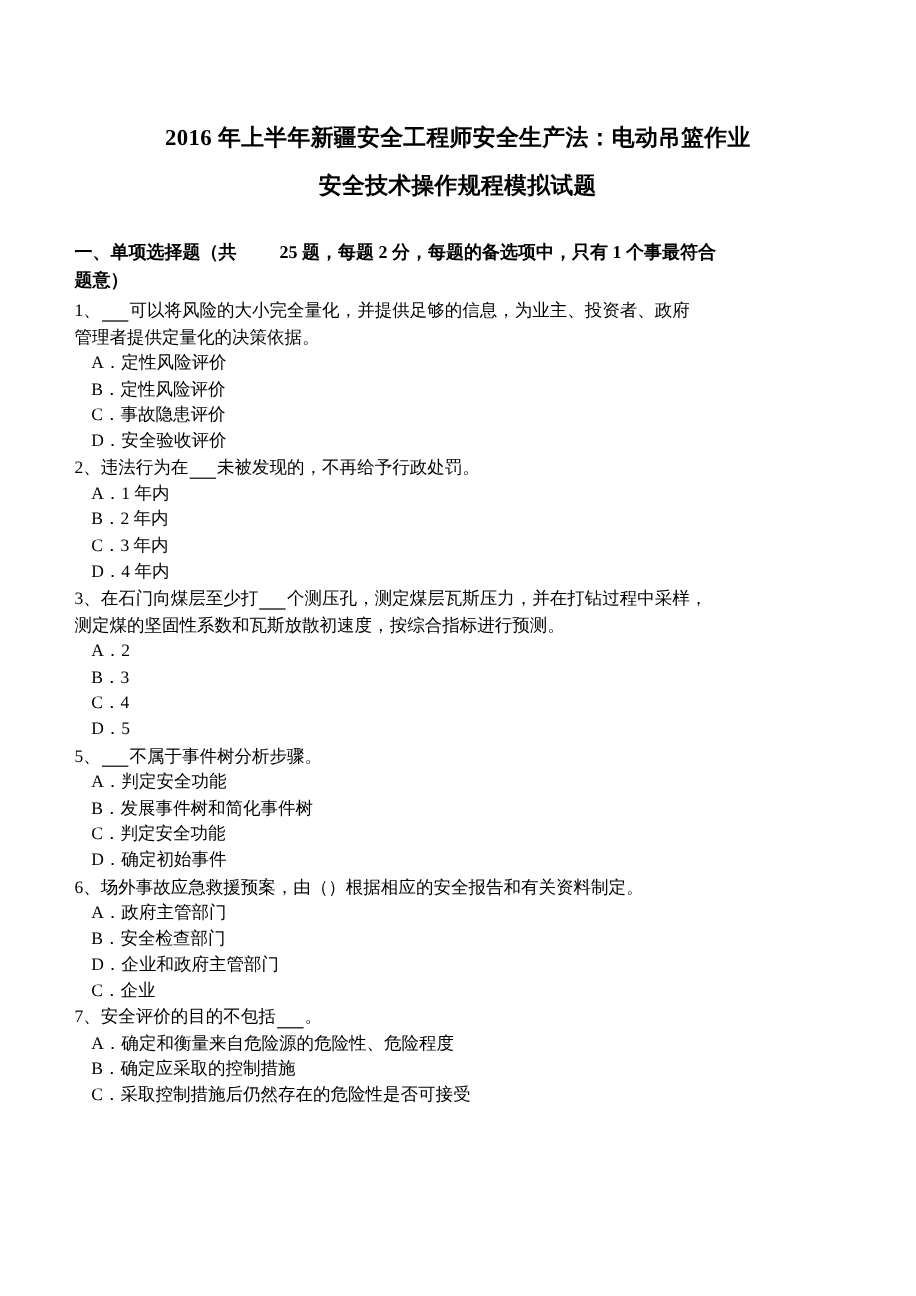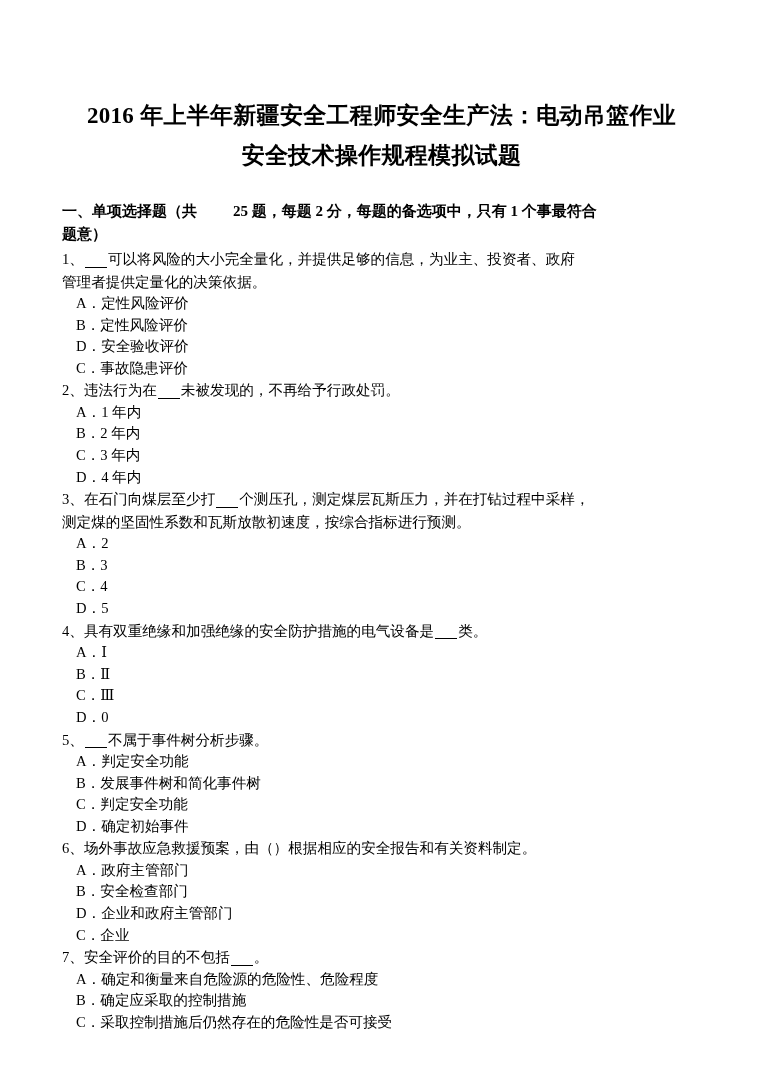--- a/index.html
+++ b/index.html
@@ -16,21 +16,21 @@
   .page {
     width: 763px;
     min-height: 1080px;
     box-sizing: border-box;
     padding: 96px 62px 40px 62px;
     background: #ffffff;
   }
   .doc-title {
     font-family: "Liberation Serif", "DejaVu Serif", serif;
     font-weight: bold;
-    font-size: 23px;
+    font-size: 19px;
     line-height: 40px;
     text-align: center;
     letter-spacing: 0.3px;
     margin: 0;
   }
   .doc-title .line {
     display: block;
   }
   .section-head {
     font-weight: bold;
@@ -85,48 +85,41 @@
   <div class="section-head">
     <span>一、单项选择题（共</span><span class="gap"></span><span>25 题，每题 2 分，每题的备选项中，只有 1 个事最符合</span><br>
     <span>题意）</span>
   </div>
 
   <div class="q-block">
     <p class="q-stem"><span>1、</span><span></span><span class="blank"></span><span>可以将风险的大小完全量化，并提供足够的信息，为业主、投资者、政府</span></p>
     <p class="q-stem">管理者提供定量化的决策依据。</p>
     <p class="opt"><span class="lab">A．</span><span>定性风险评价</span></p>
     <p class="opt"><span class="lab">B．</span><span>定性风险评价</span></p>
+    <p class="opt"><span class="lab">C．</span><span>事故隐患评价</span></p>
     <p class="opt"><span class="lab">D．</span><span>安全验收评价</span></p>
-    <p class="opt"><span class="lab">C．</span><span>事故隐患评价</span></p>
   </div>
 
   <div class="q-block">
     <p class="q-stem"><span>2、</span><span>违法行为在</span><span class="blank"></span><span>未被发现的，不再给予行政处罚。</span></p>
     <p class="opt"><span class="lab">A．</span><span>1 年内</span></p>
     <p class="opt"><span class="lab">B．</span><span>2 年内</span></p>
     <p class="opt"><span class="lab">C．</span><span>3 年内</span></p>
     <p class="opt"><span class="lab">D．</span><span>4 年内</span></p>
   </div>
 
   <div class="q-block">
     <p class="q-stem"><span>3、</span><span>在石门向煤层至少打</span><span class="blank"></span><span>个测压孔，测定煤层瓦斯压力，并在打钻过程中采样，</span></p>
     <p class="q-stem">测定煤的坚固性系数和瓦斯放散初速度，按综合指标进行预测。</p>
     <p class="opt"><span class="lab">A．</span><span>2</span></p>
     <p class="opt"><span class="lab">B．</span><span>3</span></p>
     <p class="opt"><span class="lab">C．</span><span>4</span></p>
     <p class="opt"><span class="lab">D．</span><span>5</span></p>
   </div>
 
-  <div class="q-block">
-    <p class="q-stem"><span>4、</span><span>具有双重绝缘和加强绝缘的安全防护措施的电气设备是</span><span class="blank"></span><span>类。</span></p>
-    <p class="opt"><span class="lab">A．</span><span>Ⅰ</span></p>
-    <p class="opt"><span class="lab">B．</span><span>Ⅱ</span></p>
-    <p class="opt"><span class="lab">C．</span><span>Ⅲ</span></p>
-    <p class="opt"><span class="lab">D．</span><span>0</span></p>
-  </div>
 
   <div class="q-block">
     <p class="q-stem"><span>5、</span><span></span><span class="blank"></span><span>不属于事件树分析步骤。</span></p>
     <p class="opt"><span class="lab">A．</span><span>判定安全功能</span></p>
     <p class="opt"><span class="lab">B．</span><span>发展事件树和简化事件树</span></p>
     <p class="opt"><span class="lab">C．</span><span>判定安全功能</span></p>
     <p class="opt"><span class="lab">D．</span><span>确定初始事件</span></p>
   </div>
 
   <div class="q-block">

